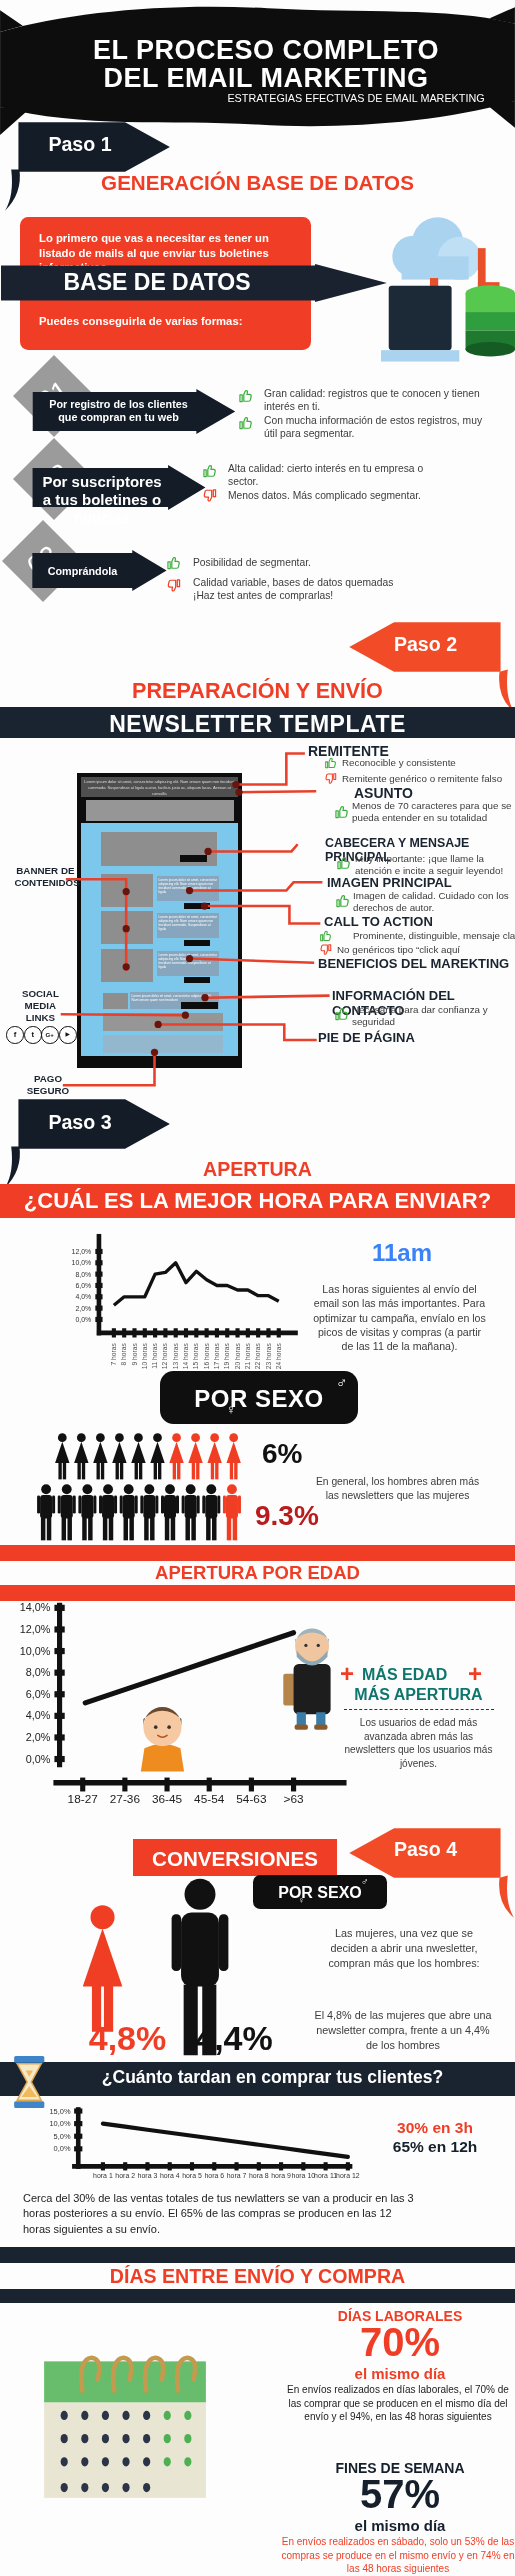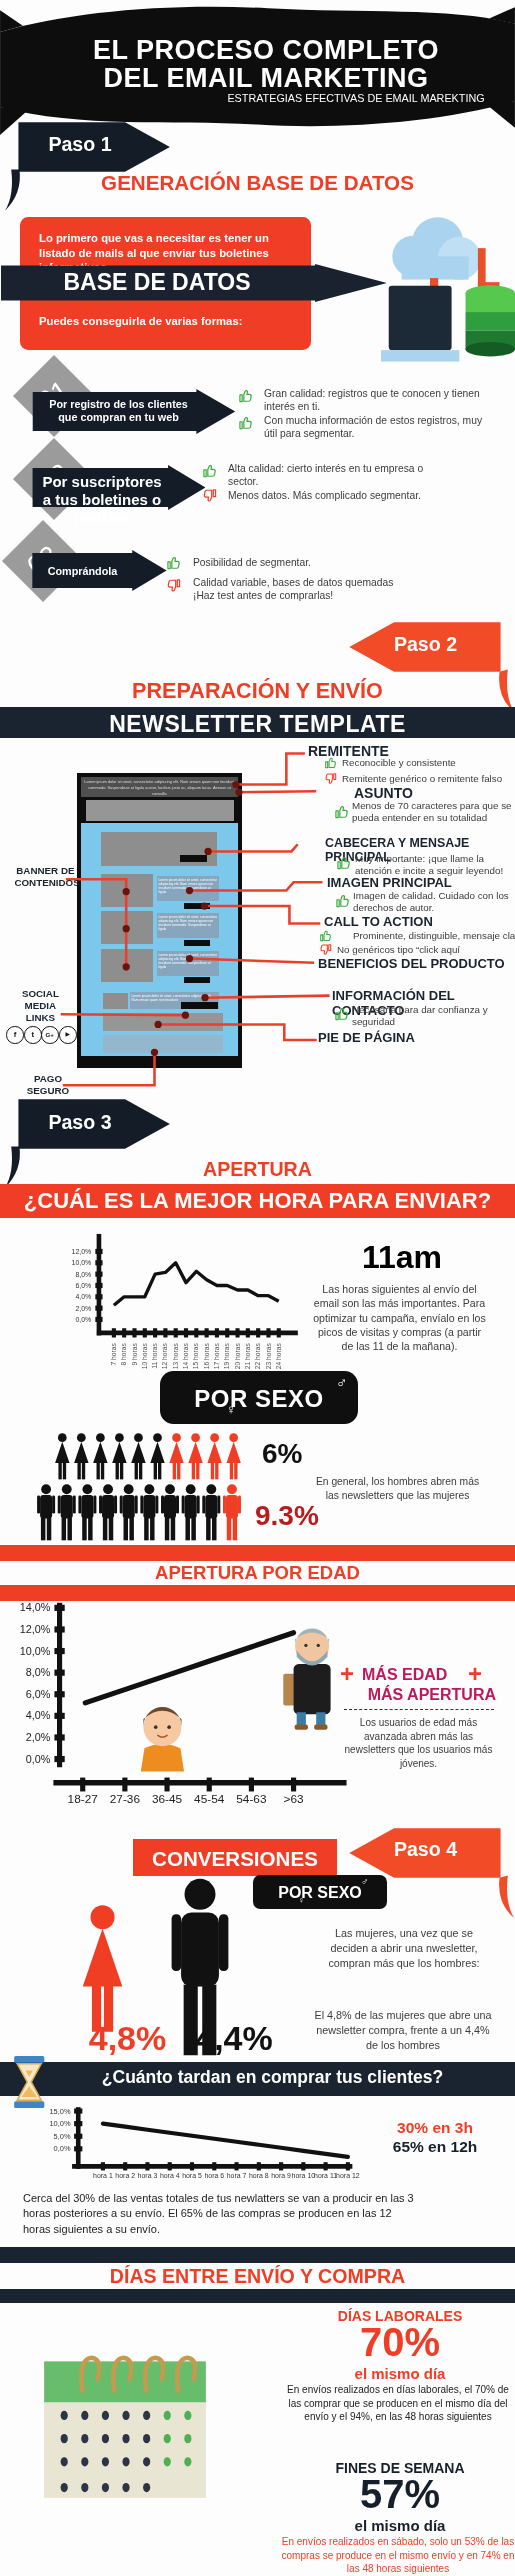--- a/index.html
+++ b/index.html
@@ -2,21 +2,21 @@
 <html style="font-size:8.2px"><head>
 <meta charset="utf-8">
 <style>
   html,body{margin:0;padding:0;background:#fff;}
   #page{position:relative;width:515px;height:3497px;background:#fdfdfd;
         font-family:"Liberation Sans","DejaVu Sans",sans-serif;overflow:hidden;}
   .a{position:absolute;}
   .ctr{text-align:center;}
   .b{font-weight:bold;}
   .red{color:#ef3e25;}
-  .dark{color:#be185d;text-align:right;}
+  .dark{color:#0f766e;}
   .wh{color:#fff;}
   .band-red{background:#ef3e25;}
   .band-dark{background:#1a2430;}
   .thumb{position:absolute;width:15.5px;height:15.5px;color:#3dae3d;}
   .thumb.down{color:#f23e25;transform:rotate(180deg);}
   .note{color:#3c3c3c;line-height:1.28;}
   .ann-title{font-weight:bold;color:#1a2430;font-size:13px;}
   .ann-text{font-size:9.8px;color:#3c3c3c;line-height:1.22;}
   .left-label{font-weight:bold;color:#1a2430;font-size:9.8px;text-align:center;line-height:1.25;}
   .diamond{position:absolute;background:#9b9b9b;transform:rotate(45deg);}
@@ -246,21 +246,21 @@
   <div class="a ann-title" style="left:324px;top:914px;">CALL TO ACTION</div>
   <svg class="thumb" style="left:319px;top:929px;width:13.4px;height:13.4px;" viewBox="0 0 26 26" width="13.4" height="13.4">
       <use href="#sym-thumb"></use>
     </svg>
   <div class="a ann-text" style="left:337px;top:930px;width:175px;margin-left:16px;">Prominente, distinguible, mensaje claro</div>
   <svg class="thumb down" style="left:319px;top:943px;width:13.4px;height:13.4px;" viewBox="0 0 26 26" width="13.4" height="13.4">
       <use href="#sym-thumb"></use>
     </svg>
   <div class="a ann-text" style="left:337px;top:944px;width:175px;">No genéricos tipo “click aquí</div>
 
-  <div class="a ann-title" style="left:318px;top:956px;width:196px;">BENEFICIOS DEL PRODUCTO</div>
+  <div class="a ann-title" style="left:318px;top:956px;width:196px;">BENEFICIOS DEL MAREKTING</div>
 
   <div class="a ann-title" style="left:332px;top:988px;width:185px;">INFORMACIÓN DEL CONTACTO</div>
   <svg class="thumb" style="left:334px;top:1006px;" viewBox="0 0 30 30" width="15.5" height="15.5">
       <use href="#sym-thumb"></use>
     </svg>
   <div class="a ann-text" style="left:352px;top:1004px;width:149px;">Necesaria para dar confianza y seguridad</div>
 
   <div class="a ann-title" style="left:318px;top:1030px;">PIE DE PÁGINA</div>
 
   <div class="a left-label" style="left:14.4px;top:865px;width:62px;">BANNER DE CONTENIDOS</div>
@@ -327,21 +327,21 @@
       <rect x="347" y="208" width="8" height="18" fill="#111"></rect>
       <text transform="translate(355,237) rotate(-90)" text-anchor="end" font-size="13" fill="#555">21 horas</text>
       <rect x="367" y="208" width="8" height="18" fill="#111"></rect>
       <text transform="translate(375,237) rotate(-90)" text-anchor="end" font-size="13" fill="#555">22 horas</text>
       <rect x="387" y="208" width="8" height="18" fill="#111"></rect>
       <text transform="translate(395,237) rotate(-90)" text-anchor="end" font-size="13" fill="#555">23 horas</text>
       <rect x="407" y="208" width="8" height="18" fill="#111"></rect>
       <text transform="translate(415,237) rotate(-90)" text-anchor="end" font-size="13" fill="#555">24 horas</text>
       <polyline points="91,163.5 111,147 131,147 151,147 171,103 191,99.69999999999999 211,81 231,119.5 251,97.5 271,114 291,125 311,125 331,133.8 351,133.8 371,144.8 391,144.8 411,155.8" fill="none" stroke="#111" stroke-width="6.5" stroke-linejoin="round"></polyline>
     </svg>
-  <div class="a ctr b" style="left:330px;top:1239px;width:144px;font-size:32px;color:#000000;">11am</div>
+  <div class="a ctr b" style="left:330px;top:1239px;width:144px;font-size:24px;color:#3b82f6;">11am</div>
   <div class="a ctr note" style="left:313px;top:1282px;width:173px;font-size:10.6px;line-height:1.35;">Las horas siguientes al envío del email son las más importantes. Para optimizar tu campaña, envíalo en los picos de visitas y compras (a partir de las 11 de la mañana).</div>
 
   <div class="a" style="left:160px;top:1371px;width:198px;height:53px;background:#0f0f0f;border-radius:13.4px;"></div>
   <div class="a ctr wh b" style="left:160px;top:1385px;width:198px;font-size:24px;letter-spacing:0.5px;">POR SEXO</div>
   <div class="a wh" style="left:226px;top:1402px;font-size:13.4px;">♀</div>
   <div class="a wh" style="left:336px;top:1374px;font-size:15.5px;">♂</div>
 
   <svg class="a" id="svg-women" style="left:52px;top:1433px" width="211" height="49" viewBox="0 0 410 95">
       <use href="#sym-woman" x="0" y="0" width="40" height="92" fill="#111"></use>
       <use href="#sym-woman" x="37" y="0" width="40" height="92" fill="#111"></use>

